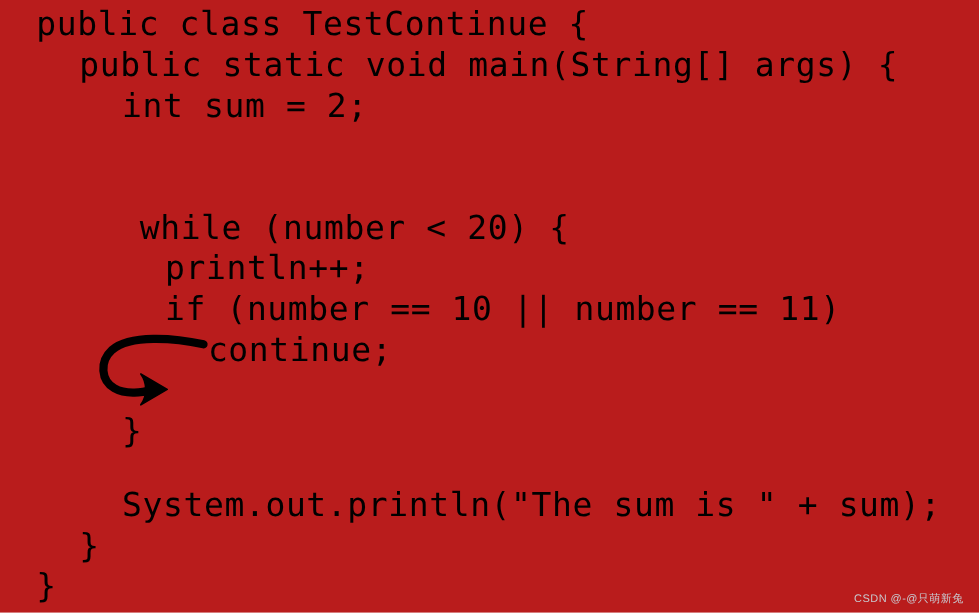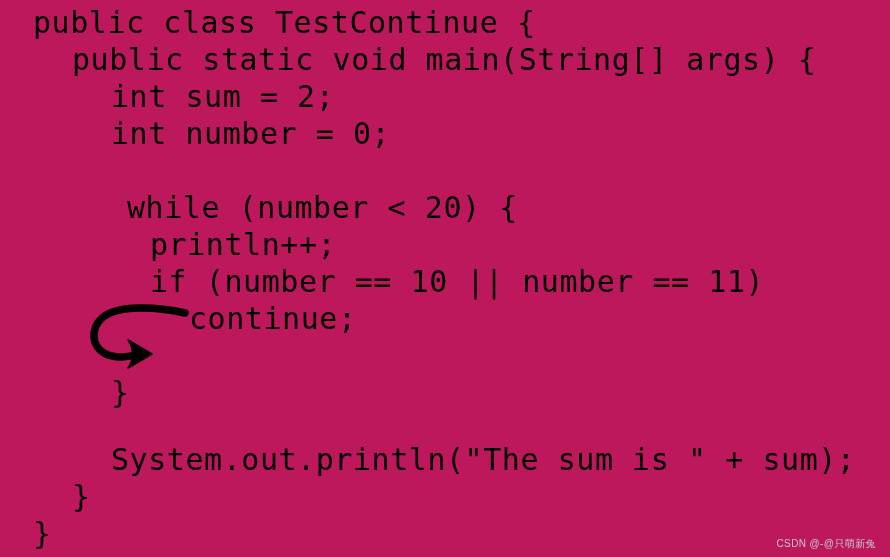--- a/index.html
+++ b/index.html
@@ -51,27 +51,26 @@
     font-size: 10px;
     letter-spacing: 0.4px;
     color: #c8c8ce;
     white-space: pre;
     user-select: none;
   }
 </style>
 </head>
 <body>
 
-<div id="page" style="background: #be185d; color: rgb(0, 0, 0);">
+<div id="page" style="background: #b91c1c; color: rgb(0, 0, 0);">
 
   <div id="code-block">
       <div class="code-line" style="top: 4px; left: 33px;">public class TestContinue {</div>
       <div class="code-line" style="top: 41px; left: 72px;">public static void main(String[] args) {</div>
       <div class="code-line" style="top: 78px; left: 111px;">int sum = 2;</div>
-      <div class="code-line" style="top: 115px; left: 111px;">int number = 0;</div>
       <div class="code-line" style="top: 152px; left: 33px;"></div>
       <div class="code-line" style="top: 189px; left: 127px;">while (number &lt; 20) {</div>
       <div class="code-line" style="top: 226px; left: 150px;">println++;</div>
       <div class="code-line" style="top: 263px; left: 150px;">if (number == 10 || number == 11)</div>
       <div class="code-line" style="top: 300px; left: 189px;">continue;</div>
       <div class="code-line" style="top: 374px; left: 111px;">}</div>
       <div class="code-line" style="top: 411px; left: 33px;"></div>
       <div class="code-line" style="top: 441px; left: 111px;">System.out.println("The sum is " + sum);</div>
       <div class="code-line" style="top: 478px; left: 72px;">}</div>
       <div class="code-line" style="top: 515px; left: 33px;">}</div>

